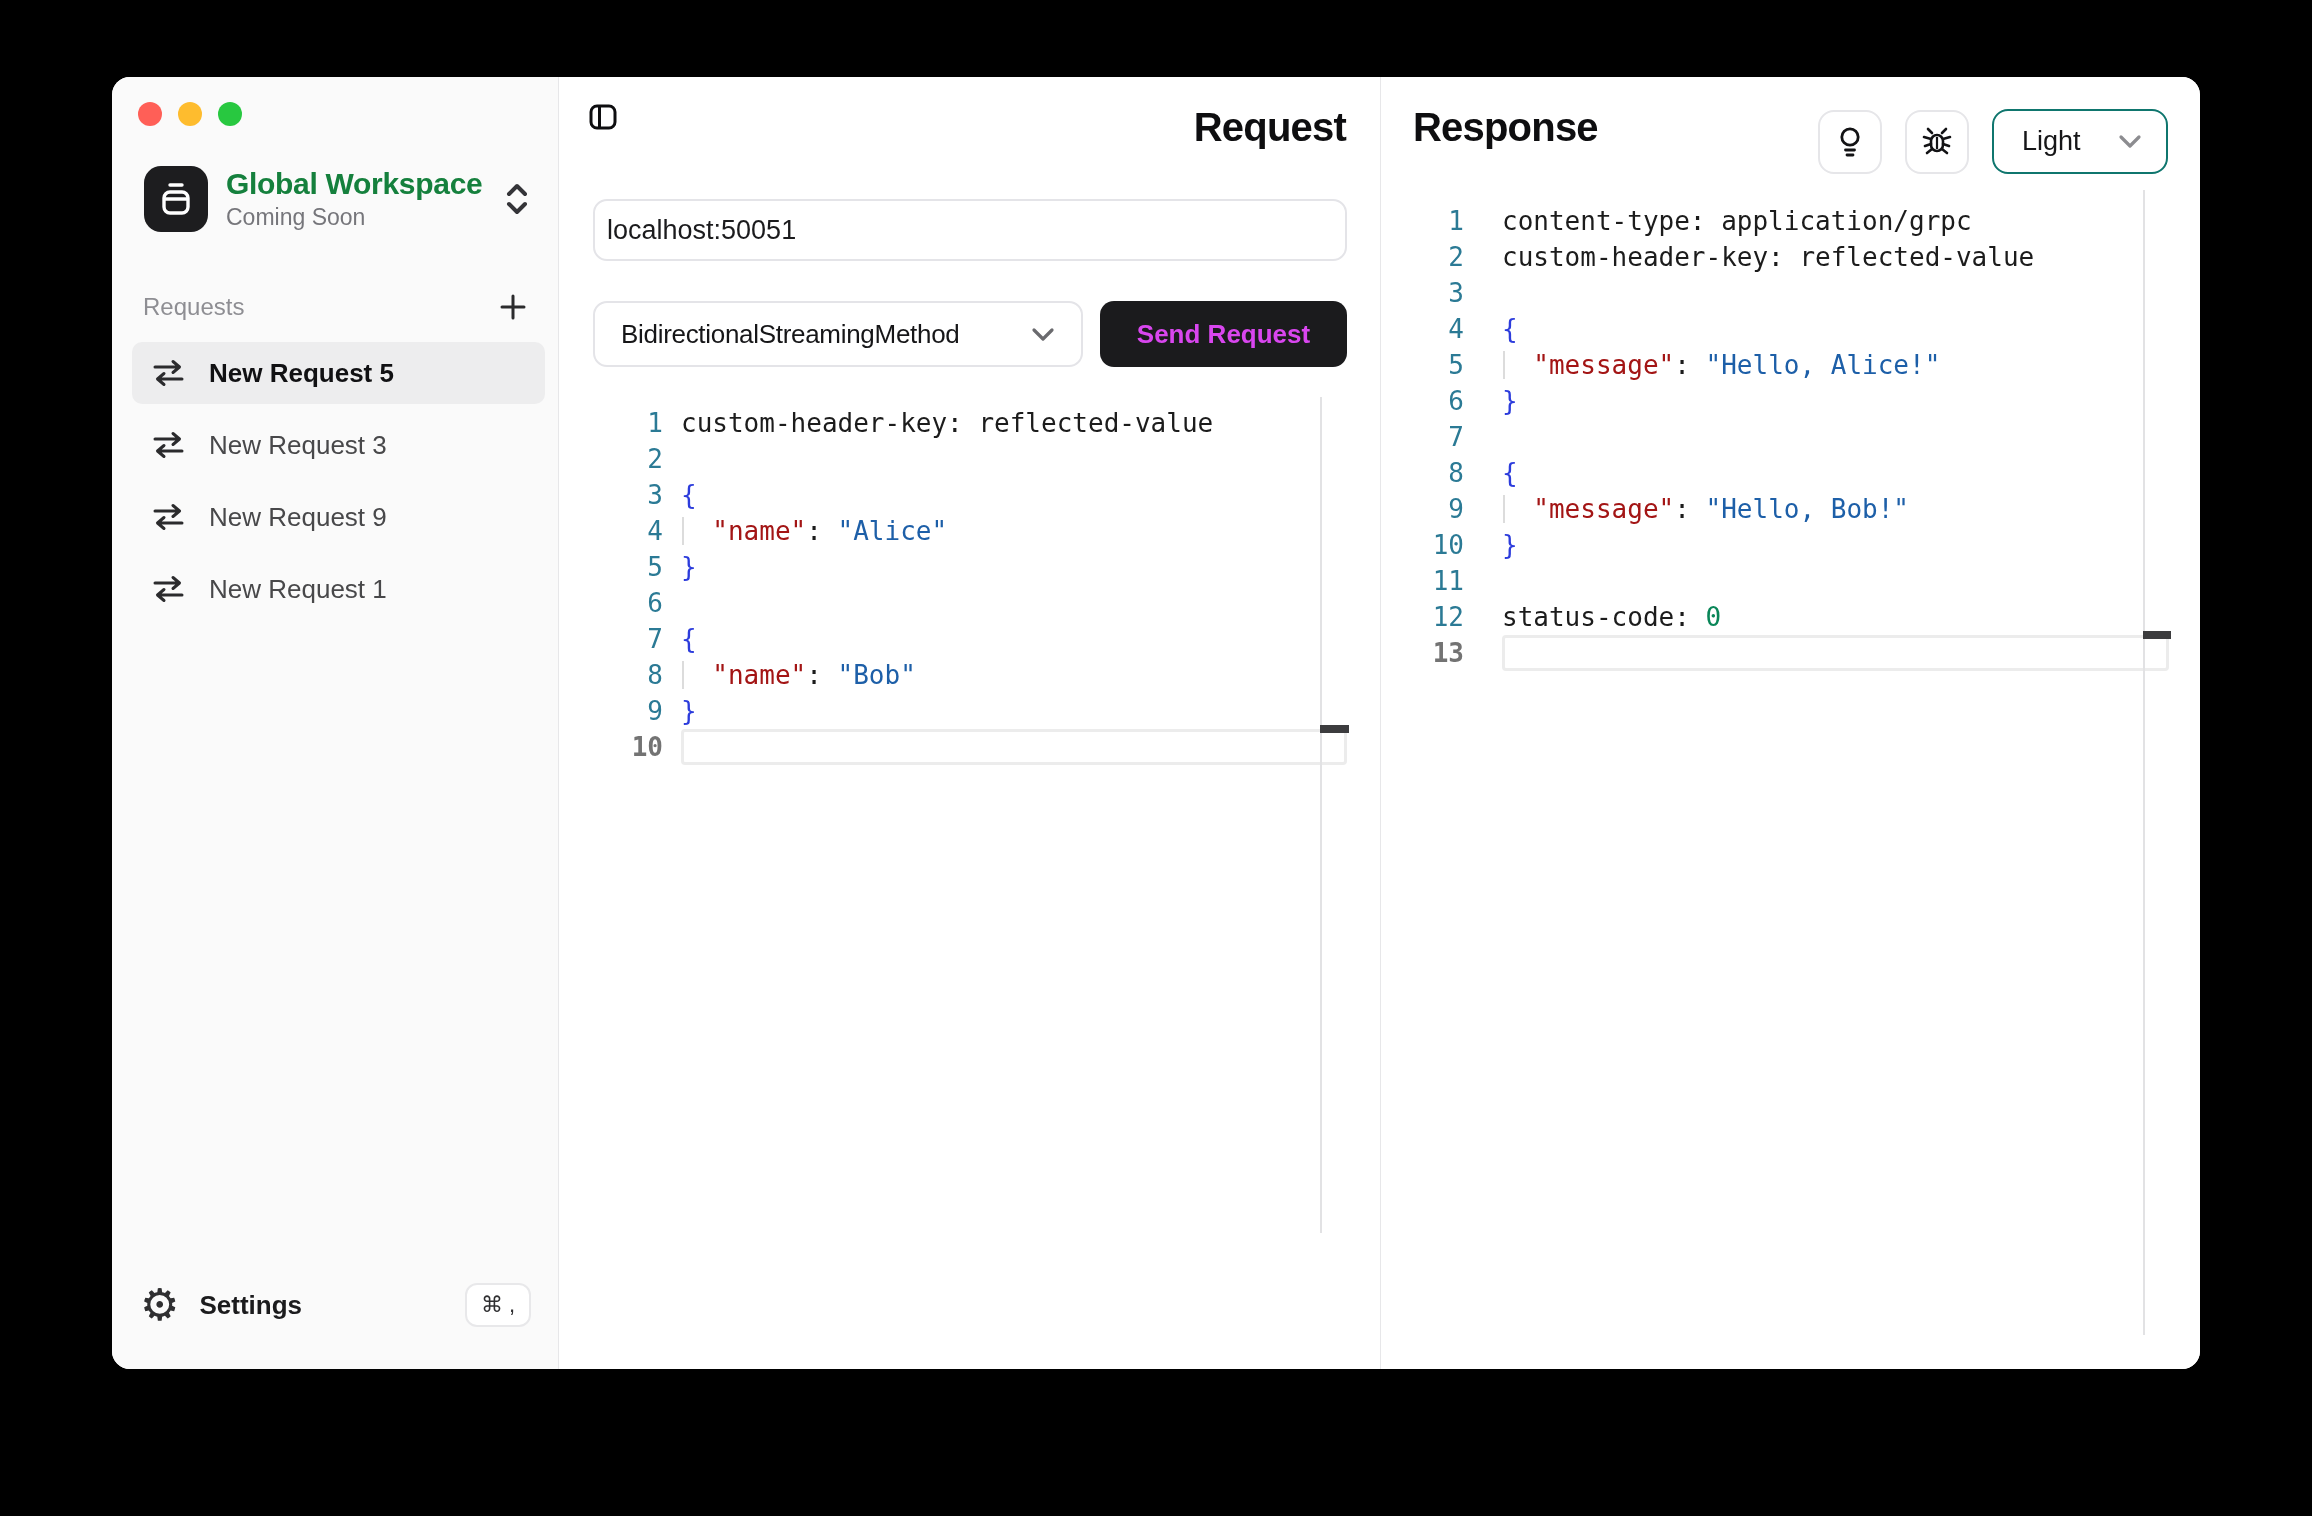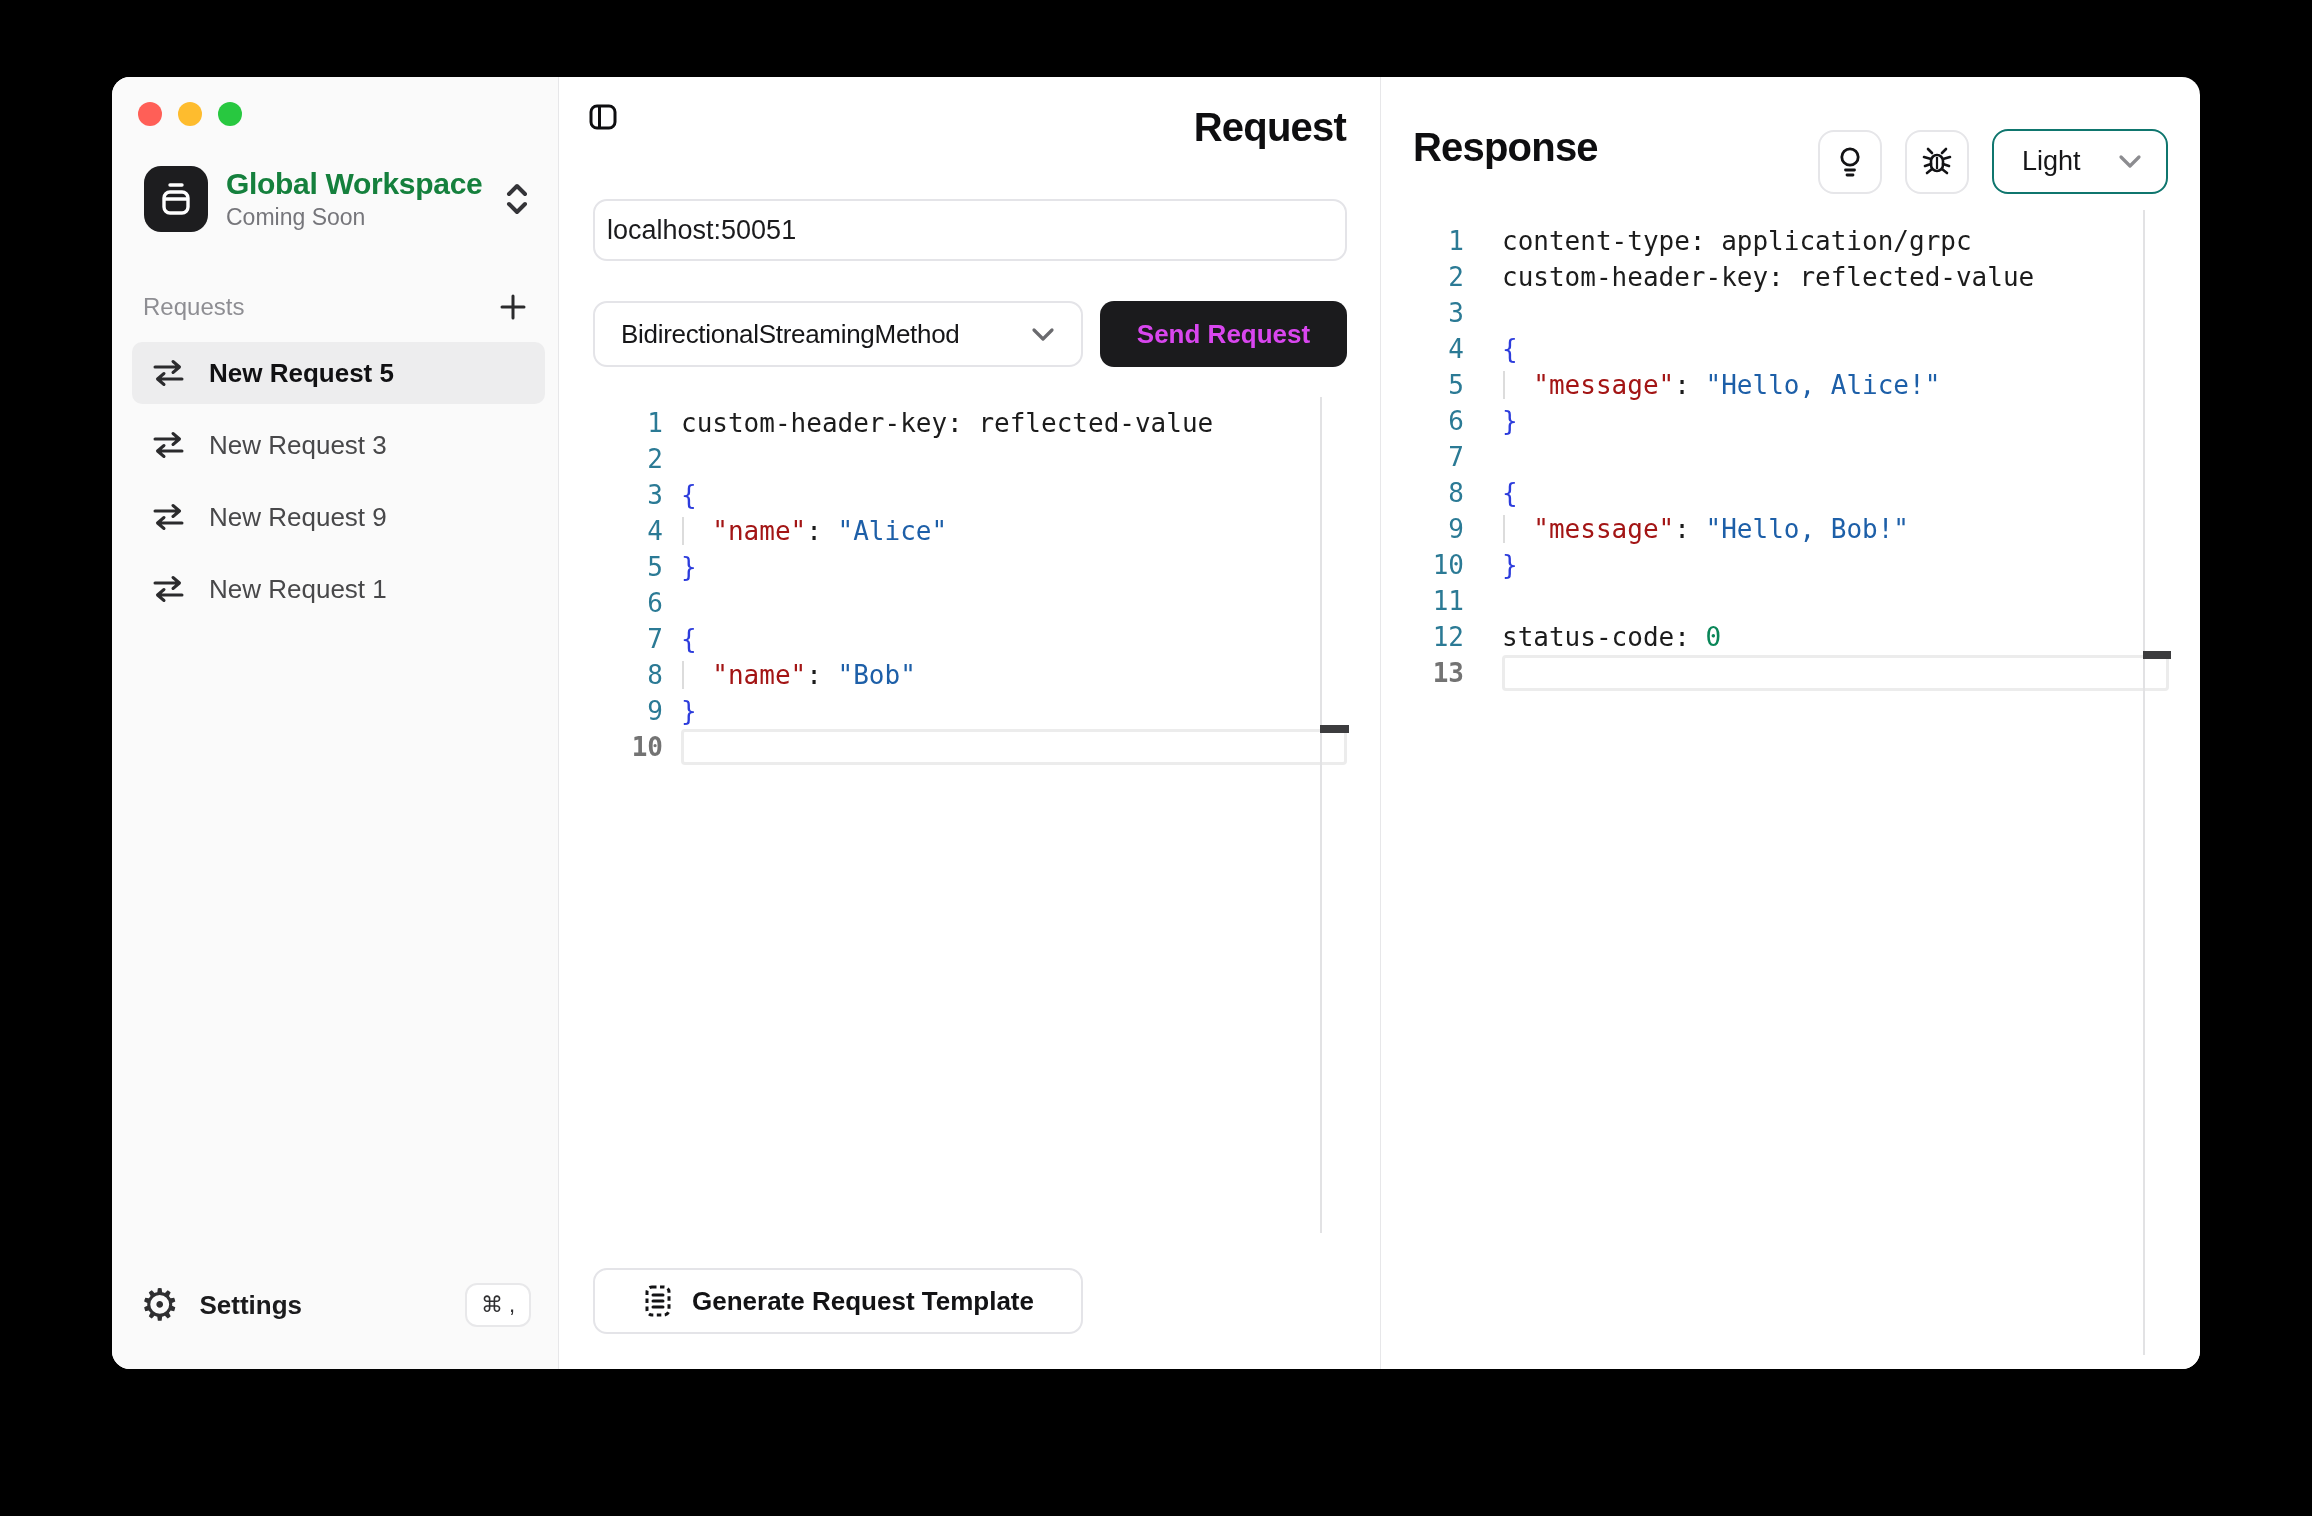--- a/index.html
+++ b/index.html
@@ -60,21 +60,21 @@
     background:#1b1b1d; color:#d946ef; border:none; border-radius:14px;
     font-size:26px; font-weight:700; cursor:pointer; font-family:"Liberation Sans",sans-serif;
   }
   .gen-btn {
     position:absolute; left:34px; top:1191px; width:490px; height:66px;
     background:#fff; border:2px solid #e4e4e8; border-radius:14px;
     display:flex; align-items:center; justify-content:center; gap:18px;
     font-size:26px; font-weight:700; color:#131315; cursor:pointer; font-family:"Liberation Sans",sans-serif;
   }
   
-  .right { position:absolute; left:1270px; top:0; width:818px; height:1292px; background:#fff;margin-top:20px; }
+  .right { position:absolute; left:1270px; top:0; width:818px; height:1292px; background:#fff; }
   .right .panel-title { left:31px; }
   .hdr-btns { position:absolute; top:32px; right:32px; display:flex; gap:23px; align-items:center; }
   .icon-btn { width:64px; height:64px; border:2px solid #e6e6e9; border-radius:16px; background:#fff; display:flex; align-items:center; justify-content:center; cursor:pointer; }
   .theme-select { width:176px; height:65px; border:2px solid #0f766e; border-radius:16px; background:#fff; display:flex; align-items:center; padding:0 24px 0 28px; cursor:pointer; }
   .theme-label { flex:1; font-size:27px; color:#161618; }
   
   .editor { position:absolute; font-family:"DejaVu Sans Mono", monospace; font-size:26px; --gw:70px; --gap:18px; }
   #req-editor { left:34px; top:328px; width:754px; }
   #res-editor { left:31px; top:126px; width:756px; --gw:51px; --gap:38px; }
   .cl { display:flex; height:36px; line-height:36px; }
@@ -227,29 +227,20 @@
             </div>
             <div class="cl active">
               <span class="ln">10</span>
               <span class="code"></span>
             </div>
           </div>
         <div class="cursor-dash" id="req-dash"></div>
       </div>
       <div class="track"></div>
 
-      <button class="gen-btn">
-        <svg width="32" height="36" viewBox="0 0 32 36">
-          <rect x="5" y="4" width="22" height="28" rx="5" fill="none" stroke="#131315" stroke-width="3" stroke-dasharray="4.5 3.5"></rect>
-          <line x1="11" y1="12" x2="21" y2="12" stroke="#131315" stroke-width="3" stroke-linecap="round"></line>
-          <line x1="11" y1="18" x2="21" y2="18" stroke="#131315" stroke-width="3" stroke-linecap="round"></line>
-          <line x1="11" y1="24" x2="21" y2="24" stroke="#131315" stroke-width="3" stroke-linecap="round"></line>
-        </svg>
-        <span>Generate Request Template</span>
-      </button>
     </div>
 
     <div class="right">
       <div class="panel-title">Response</div>
 
       <div class="hdr-btns">
         <div class="icon-btn">
           <svg width="30" height="34" viewBox="0 0 30 34">
             <circle cx="15" cy="12" r="8.2" fill="none" stroke="#131315" stroke-width="2.8"></circle>
             <line x1="10.5" y1="25" x2="19.5" y2="25" stroke="#131315" stroke-width="2.8" stroke-linecap="round"></line>

